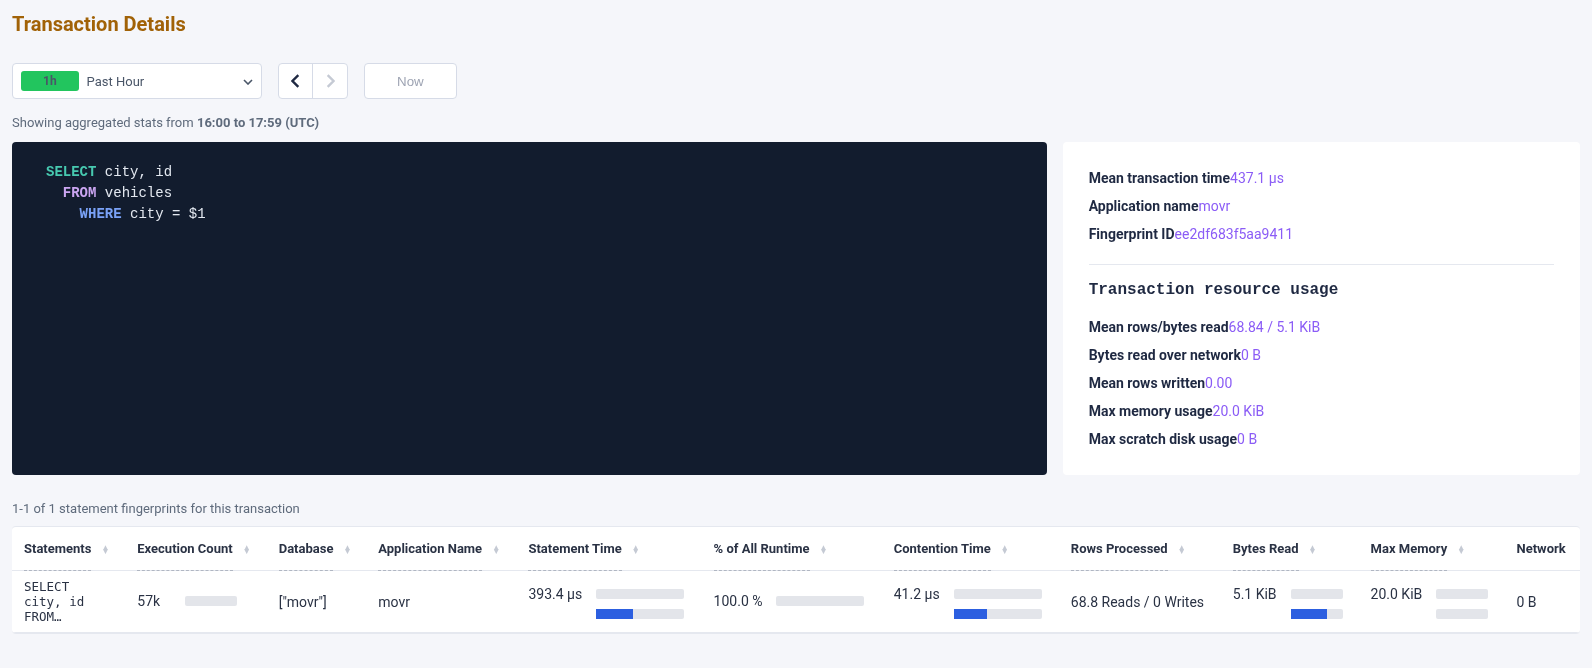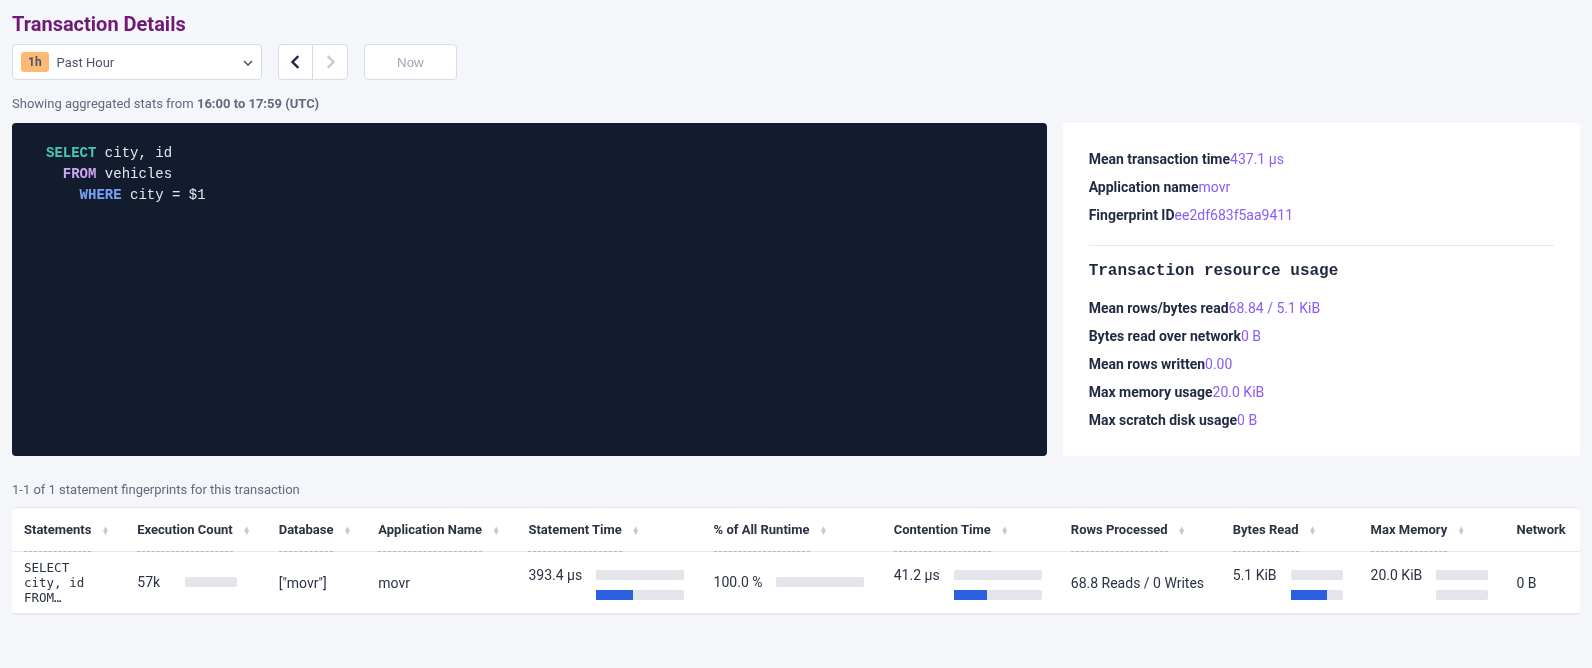--- a/index.html
+++ b/index.html
@@ -6,48 +6,48 @@
     body {
       font-family: -apple-system, BlinkMacSystemFont, "Segoe UI", Roboto, Helvetica, Arial, sans-serif;
       background: #f5f6fa;
       color: #394455;
       font-size: 14px;
       padding: 12px;
     }
     h1.page-title {
       font-size: 20px;
       font-weight: 700;
-      color: #701a75;
-      margin-bottom: 8px;
+      color: #a16207;
+      margin-bottom: 27px;
     }
     .controls-row {
       display: flex;
       align-items: center;
       gap: 16px;
       margin-bottom: 16px;
     }
     .time-picker {
       display: flex;
       align-items: center;
       background: #fff;
       border: 1px solid #d6dbe7;
       border-radius: 4px;
       height: 36px;
       padding: 4px 8px;
       width: 250px;
       justify-content: space-between;
       cursor: pointer;
     }
     .time-picker .badge {
-      background: #fdba74;
+      background: #22c55e;
       border-radius: 3px;
       font-size: 12px;
       font-weight: 700;
       color: #4a5668;
-      padding: 3px 7px;
+      padding: 3px 22px;
       margin-right: 8px;
     }
     .time-picker .label { color: #4a5668; font-size: 13px; flex: 1; }
     .time-picker .chev { color: #4a5668; font-size: 12px; }
     .nav-group {
       display: flex;
       align-items: center;
       border: 1px solid #d6dbe7;
       border-radius: 4px;
       height: 36px;

